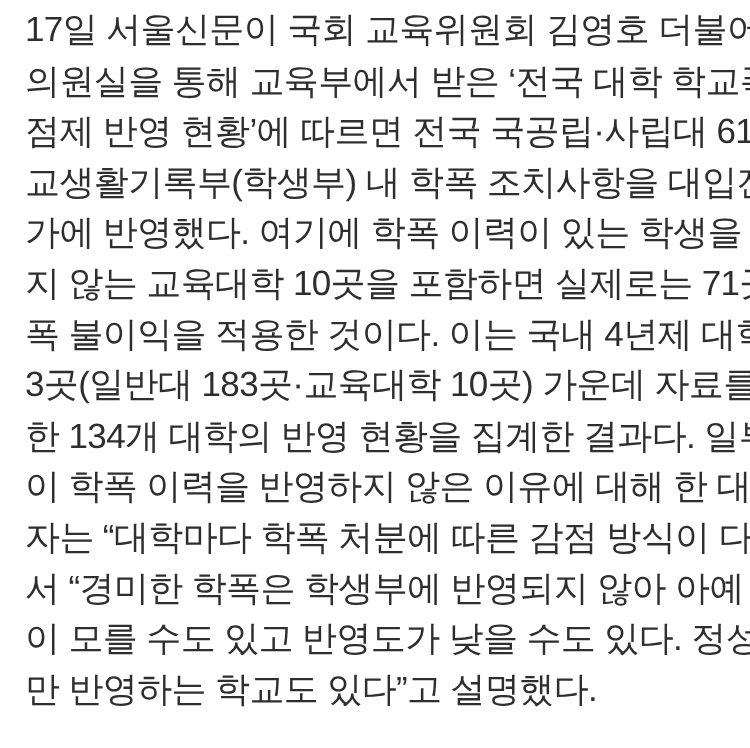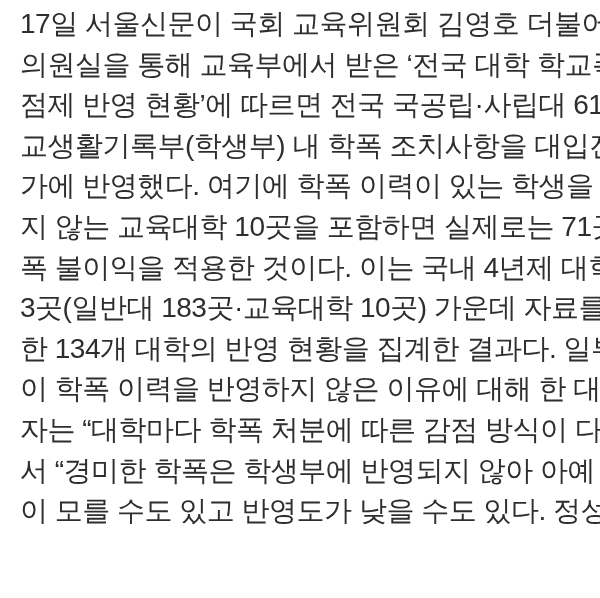--- a/index.html
+++ b/index.html
@@ -41,13 +41,14 @@
   <p class="article-line">교생활기록부(학생부) 내 학폭 조치사항을 대입전형 평</p>
   <p class="article-line">가에 반영했다. 여기에 학폭 이력이 있는 학생을 선발하</p>
   <p class="article-line">지 않는 교육대학 10곳을 포함하면 실제로는 71곳이 학</p>
   <p class="article-line">폭 불이익을 적용한 것이다. 이는 국내 4년제 대학 총 19</p>
   <p class="article-line">3곳(일반대 183곳·교육대학 10곳) 가운데 자료를 제출</p>
   <p class="article-line">한 134개 대학의 반영 현황을 집계한 결과다. 일부 대학</p>
   <p class="article-line">이 학폭 이력을 반영하지 않은 이유에 대해 한 대학 관계</p>
   <p class="article-line">자는 “대학마다 학폭 처분에 따른 감점 방식이 다르다”면</p>
   <p class="article-line">서 “경미한 학폭은 학생부에 반영되지 않아 아예 대학 측</p>
   <p class="article-line">이 모를 수도 있고 반영도가 낮을 수도 있다. 정성평가로</p>
+  <p class="article-line">만 반영하는 학교도 있다”고 설명했다.</p>
 </main>
 
 </body></html>

